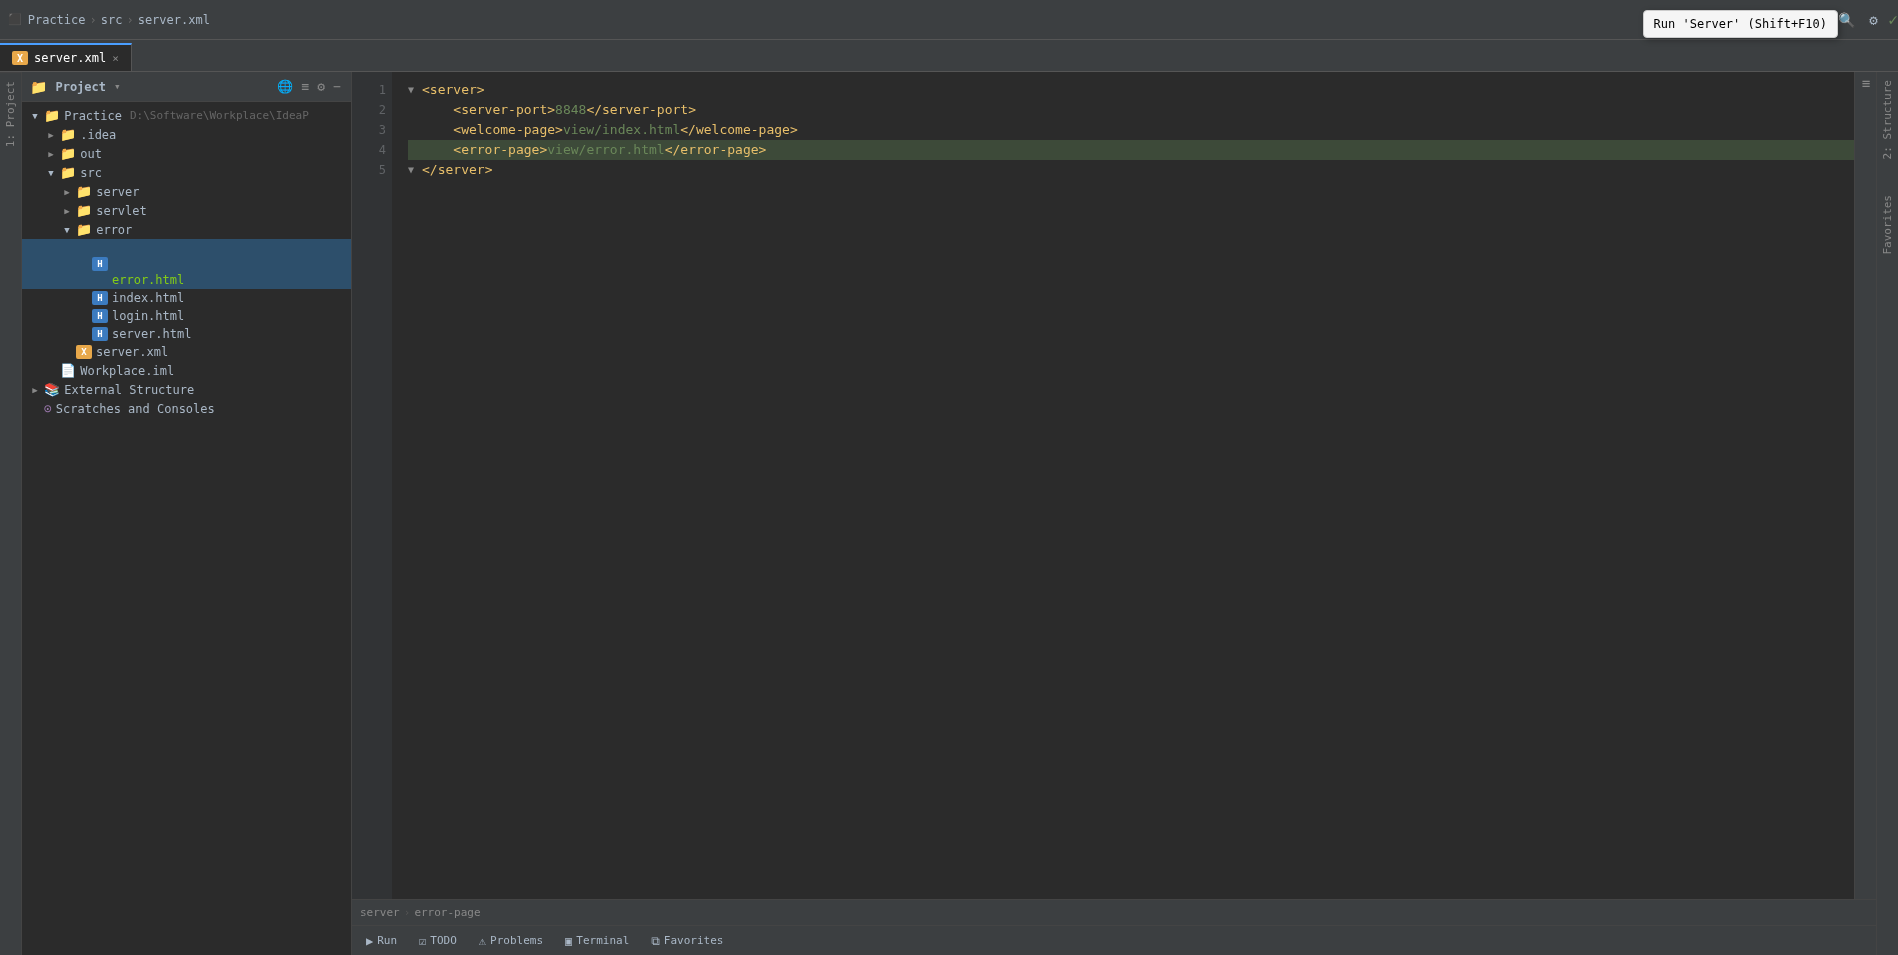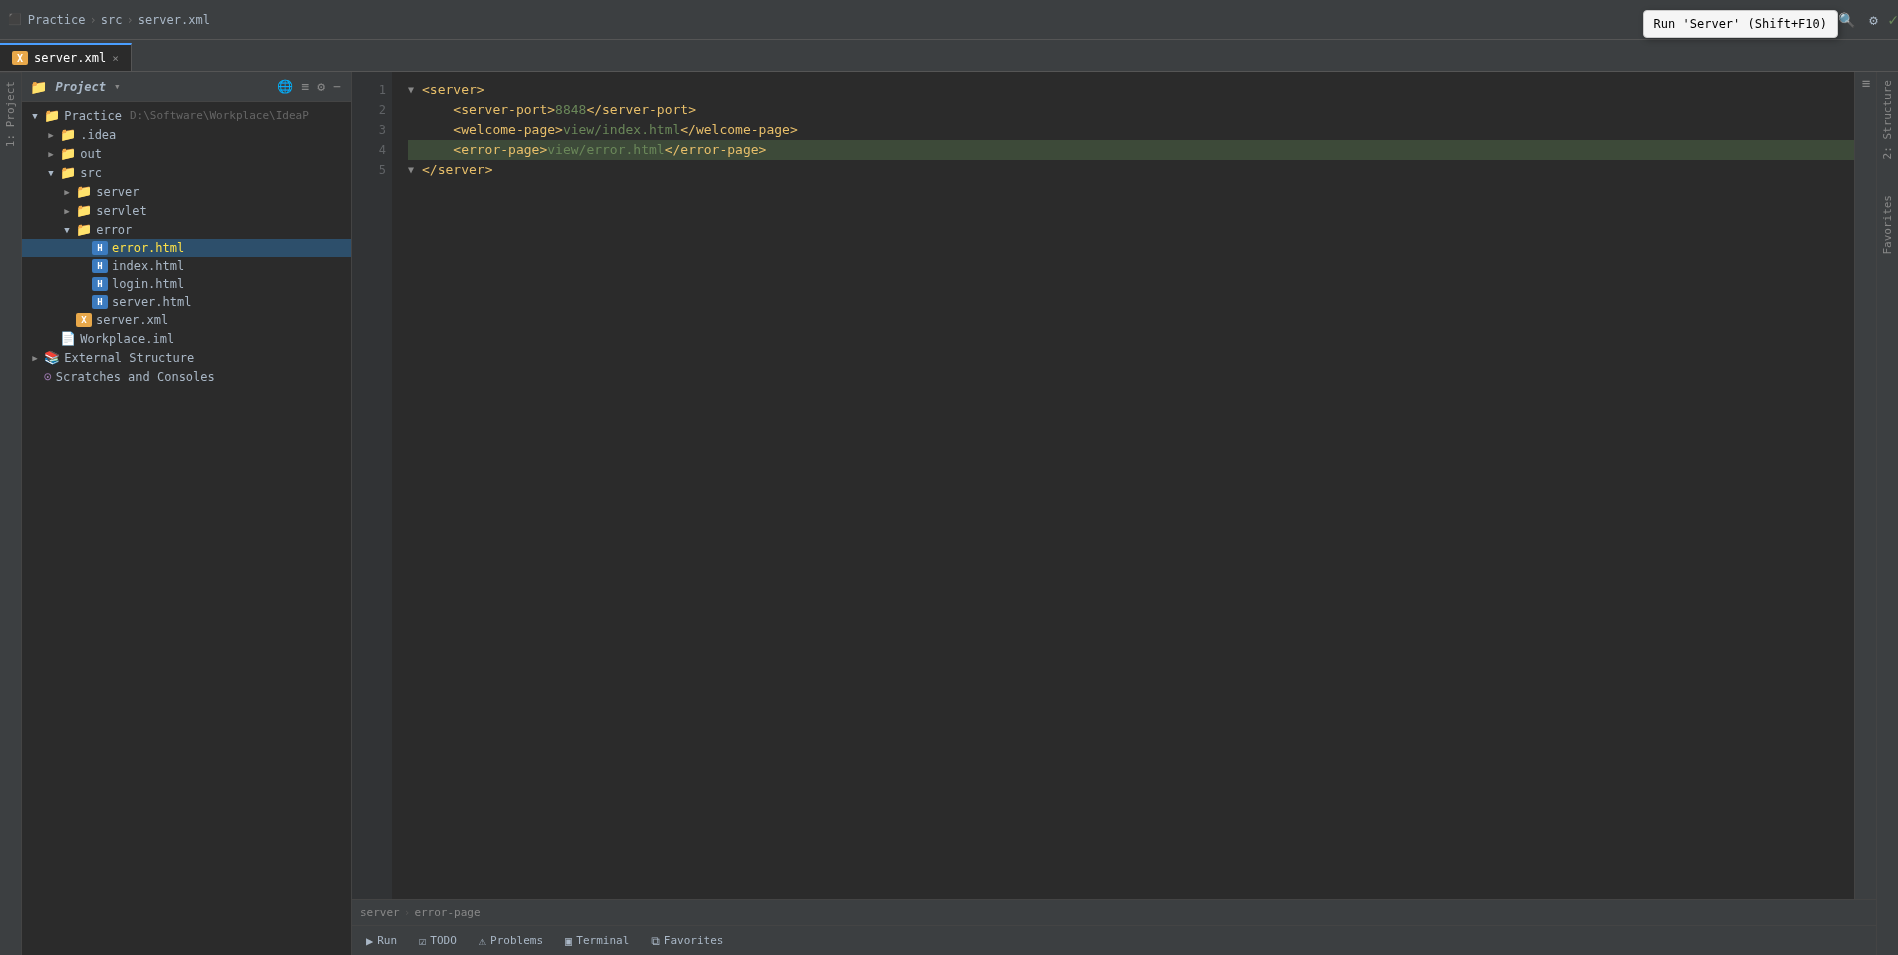--- a/index.html
+++ b/index.html
@@ -139,21 +139,20 @@
       align-items: center;
       gap: 8px;
       padding: 0 8px;
       border-bottom: 1px solid #444;
       flex-shrink: 0;
     }
     .project-header-title {
       font-size: 12px;
       font-weight: bold;
       color: #a9b7c6;
-      font-style: italic;
     }
     .project-header-icons {
       margin-left: auto;
       display: flex;
       gap: 4px;
     }
     .proj-icon {
       font-size: 13px;
       color: #888;
       cursor: pointer;
@@ -173,21 +172,21 @@
       align-items: center;
       gap: 4px;
       padding: 2px 0;
       padding-left: 8px;
       cursor: pointer;
       font-size: 12px;
       color: #a9b7c6;
       white-space: nowrap;
     }
     .tree-item.selected { background: #2d4f6b; color: #ffffff; }
-    .tree-item.selected .tree-label { color: #fde047; }
+    .tree-item.selected .tree-label { color: #84cc16; margin-top: 32px; }
 
     .indent-1 { padding-left: 8px; }
     .indent-2 { padding-left: 24px; }
     .indent-3 { padding-left: 40px; }
     .indent-4 { padding-left: 56px; }
 
     .arrow {
       font-size: 9px;
       color: #888;
       width: 10px;

